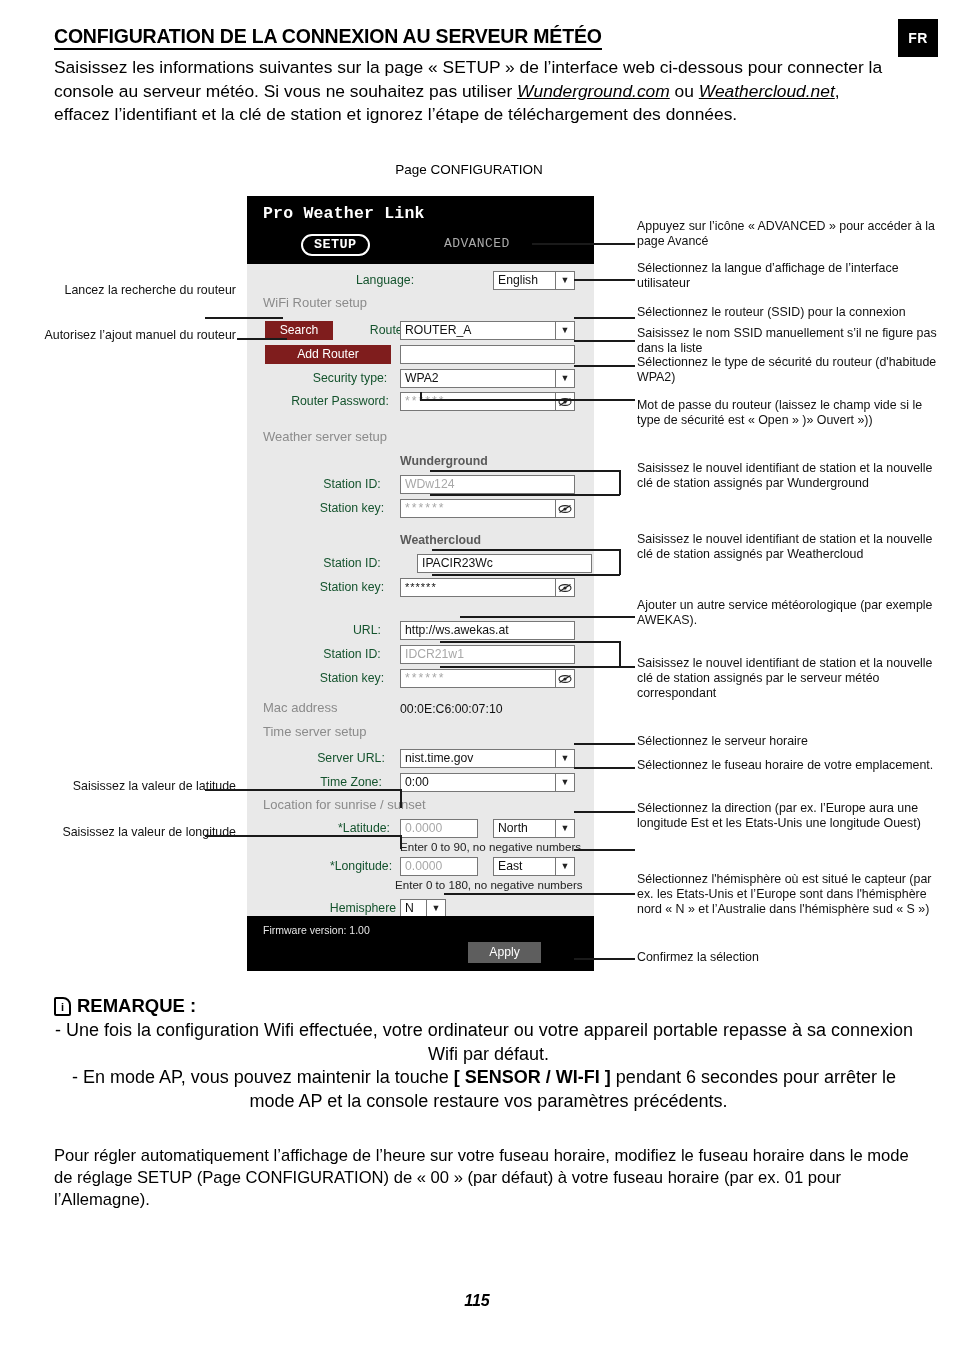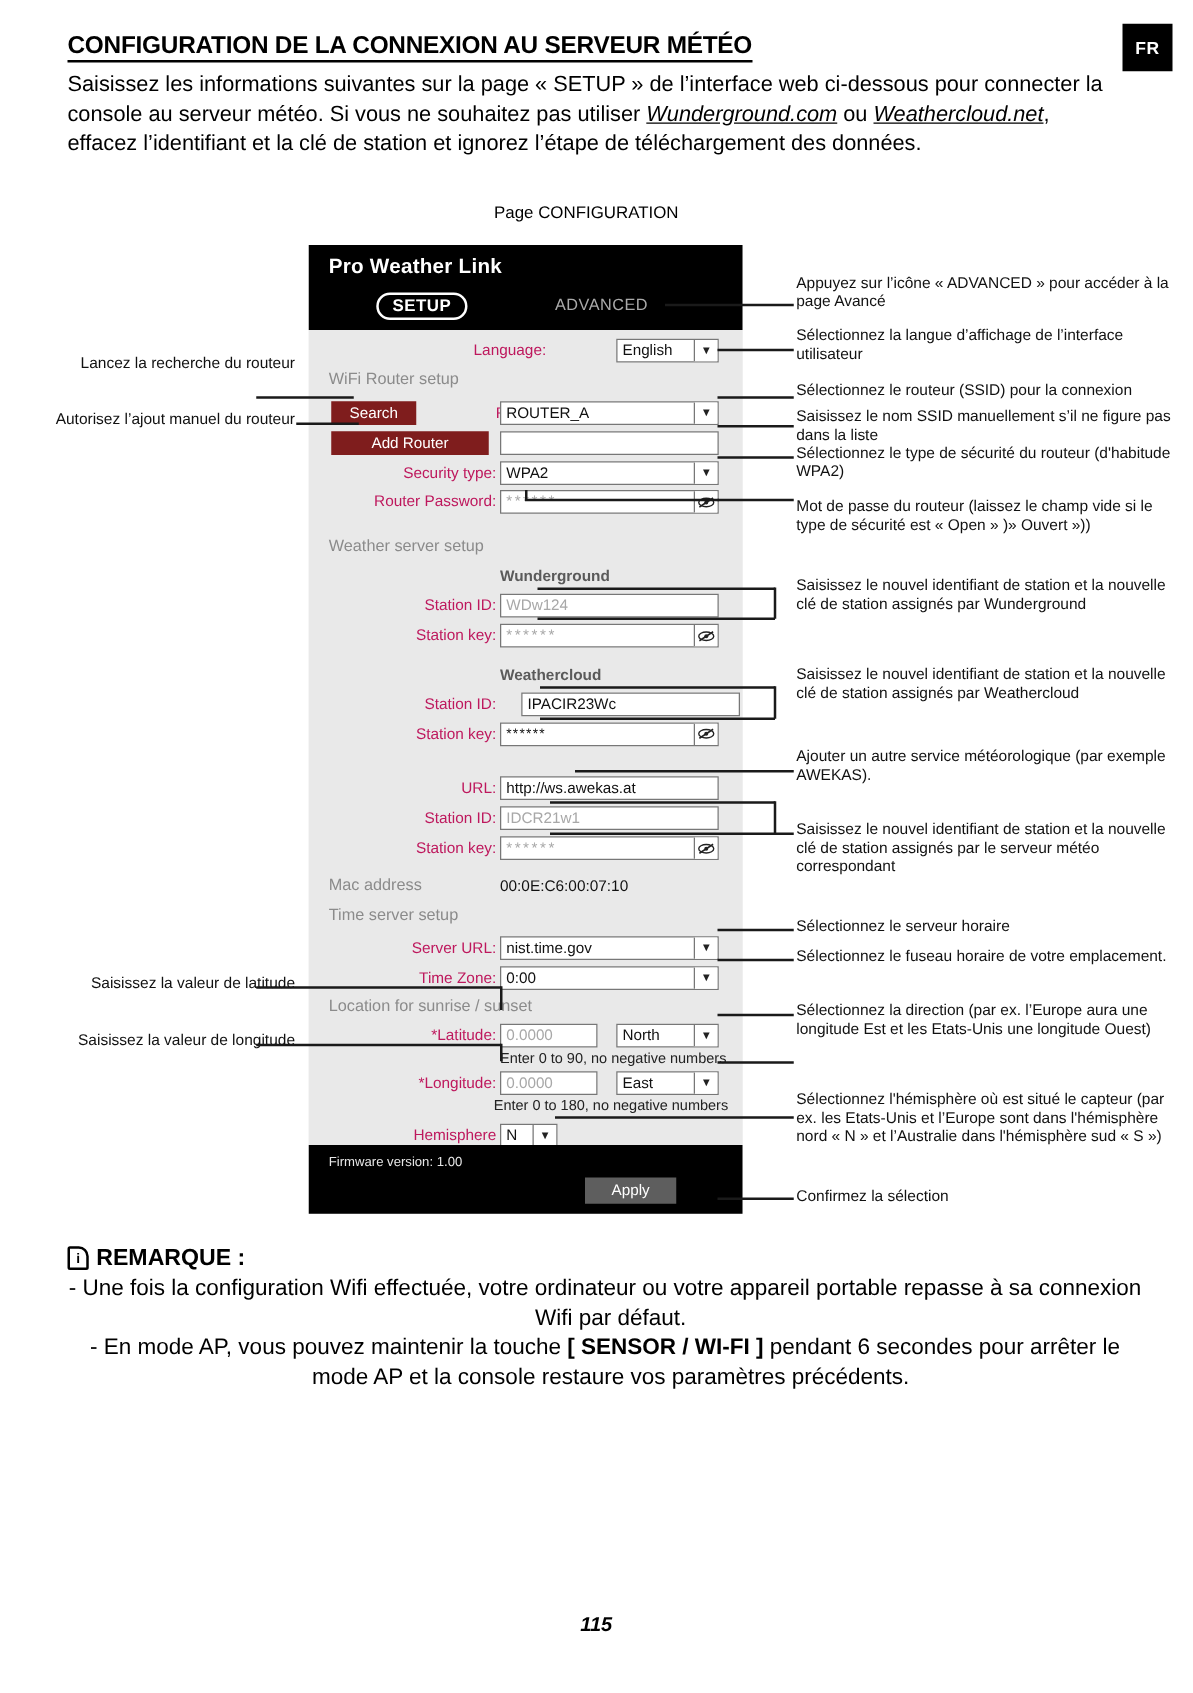--- a/index.html
+++ b/index.html
@@ -64,20 +64,21 @@
     left: 247px; top: 196px;
     width: 347px;
     background: #e9e9e9;
     border: 0;
   }
   .ui-header {
     background: #000;
     color: #fff;
     height: 68px;
     position: relative;
+    font-family: Liberation Mono, monospace;
   }
   .ui-brand {
     position: absolute;
     left: 16px; top: 8px;
     font-size: 16.5px;
     font-weight: bold;
     letter-spacing: .2px;
   }
   .ui-tab-setup {
     position: absolute;
@@ -98,22 +99,22 @@
   }
 
   .ui-body {
     position: relative;
     background: #e9e9e9;
     height: 652px;
   }
   .lbl {
     position: absolute;
     font-size: 12.3px;
-    color: #be185d;
-    text-align: right;
+    color: #14532d;
+    text-align: center;
     white-space: nowrap;
   }
   .lbl.grey { color: #8b8b8b; font-size: 13px; text-align: left; }
   .lbl.bold { font-weight: bold; color: #5a5a5a; text-align: left; }
   .lbl.note { color: #222; font-size: 11.6px; text-align: left; }
   .lbl.value { color: #111; font-size: 12.3px; text-align: left; }
   .lbl.tiny { color: #444; font-size: 10.5px; text-align: left; }
 
   .fld {
     position: absolute;
@@ -513,15 +514,16 @@
     <span class="note-icon">i</span>
     <span>REMARQUE :</span>
   </div>
   <div class="note-list">
     <div>- Une fois la configuration Wifi effectuée, votre ordinateur ou votre appareil portable repasse à sa connexion Wifi par défaut.</div>
     <div><span>- En mode AP, vous pouvez maintenir la touche </span><b>[ SENSOR / WI-FI ]</b><span> pendant 6 secondes pour arrêter le mode AP et la console restaure vos paramètres précédents.</span></div>
   </div>
 </div>
 
 <div class="tz-block">
+  <div class="tz-body">Pour régler automatiquement l’affichage de l’heure sur votre fuseau horaire, modifiez le fuseau horaire dans le mode de réglage SETUP (Page CONFIGURATION) de « 00 » (par défaut) à votre fuseau horaire (par ex. 01 pour l’Allemagne).</div>
 </div>
 
 <div class="page-num">115</div>
 
 </body></html>

